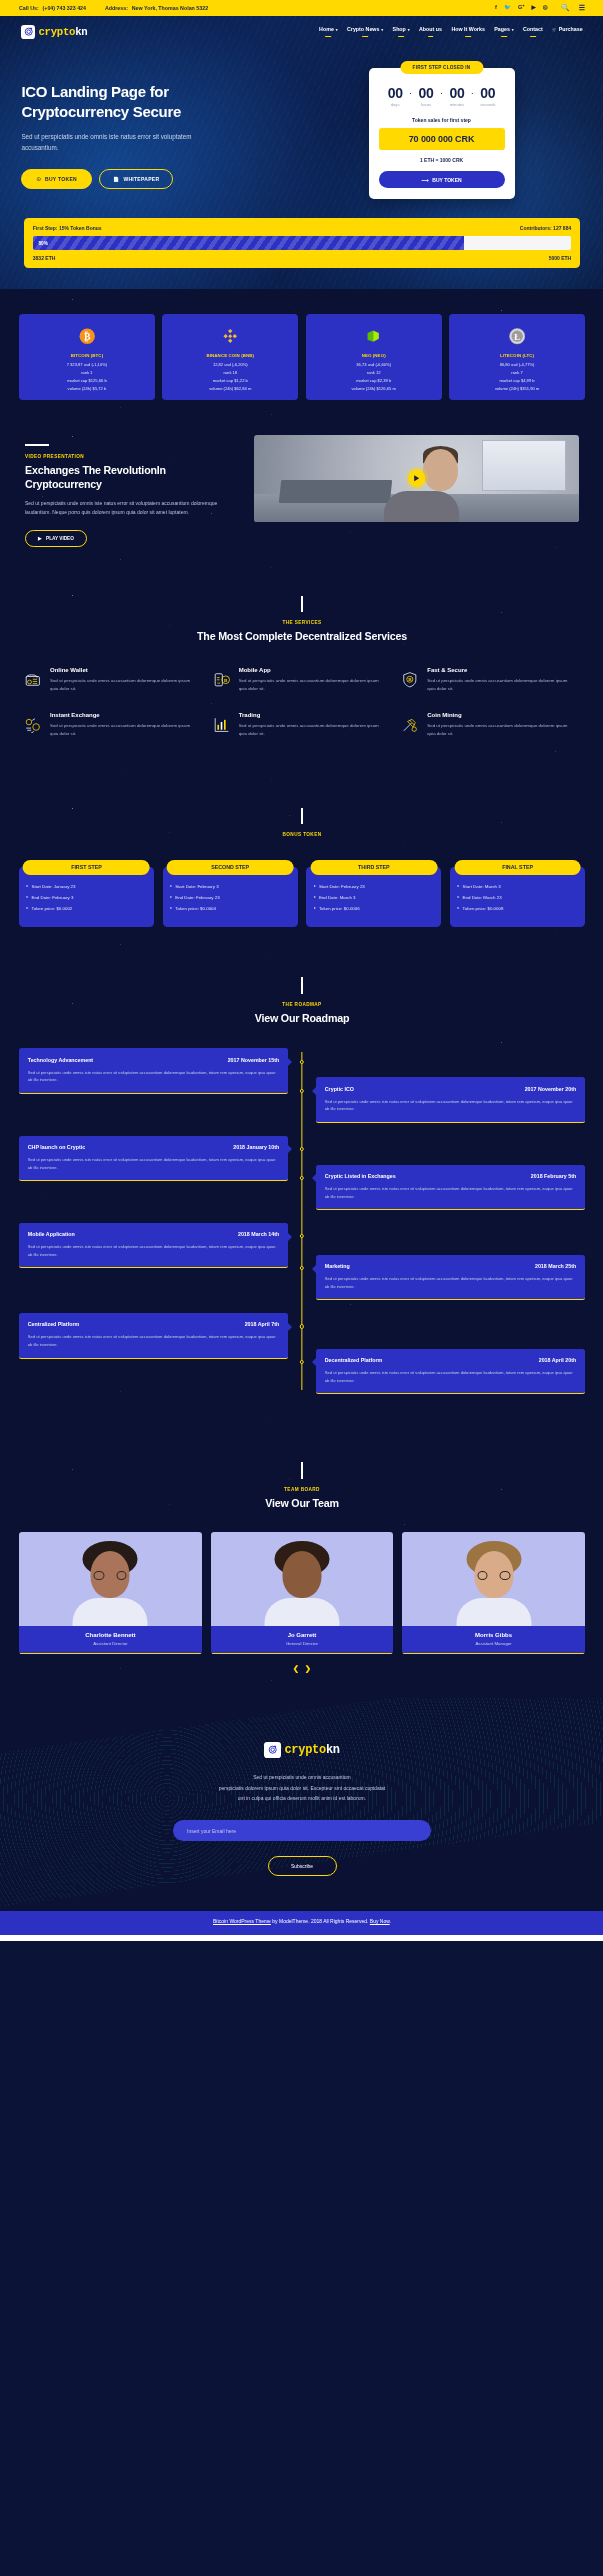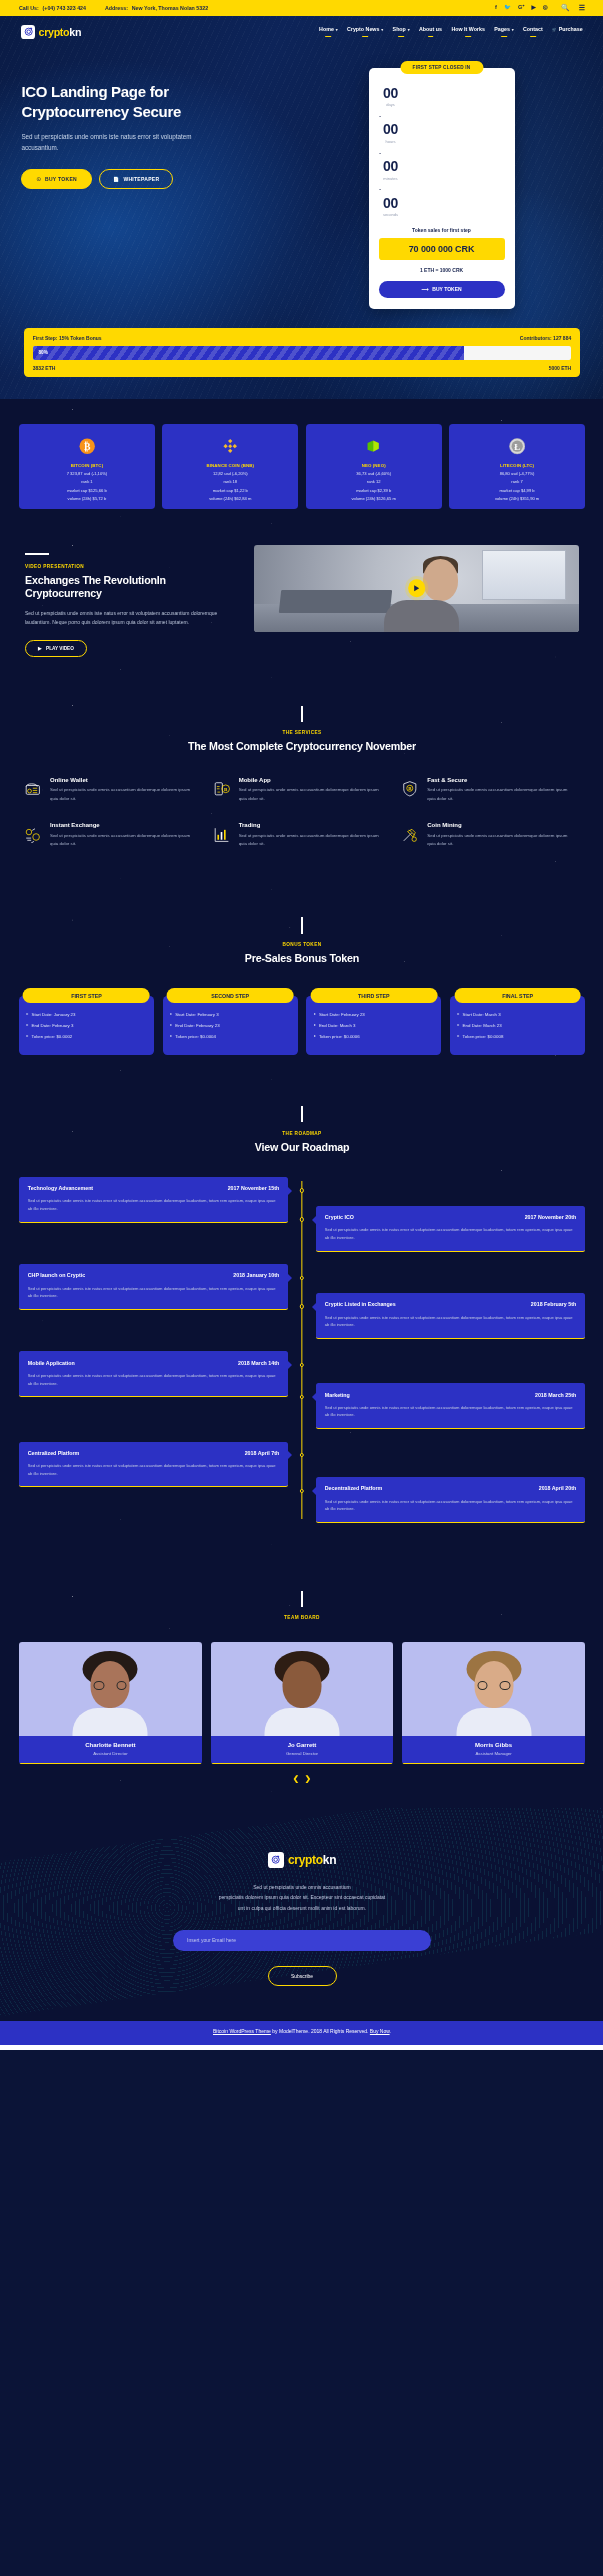--- a/index.html
+++ b/index.html
@@ -60,21 +60,21 @@
     display: flex; align-items: center;
     padding: 6.3px 21.4px 3.8px 21.4px;
     height: 28px;
   }
   .logo { display: flex; align-items: center; gap: 3.1px; }
   .logo-mark {
     width: 14px; height: 14px; background: #fff; border-radius: 3.1px;
     display: flex; align-items: center; justify-content: center;
   }
   .logo-mark svg { width: 9.4px; height: 9.4px; }
-  .logo-text { font-size: 10.7px; font-weight: bold; letter-spacing: -0.3px; }
+  .logo-text { font-size: 10.7px; font-weight: bold; letter-spacing: -0.3px; font-family: Liberation Mono, monospace; }
   .logo-text .c { color: #ffd900; }
   .logo-text .k { color: #ffffff; }
   .nav-links { margin-left: auto; display: flex; align-items: center; gap: 9.4px; }
   .nav-item {
     position: relative;
     color: #ffffff;
     font-size: 5.3px;
     font-weight: bold;
     display: flex; align-items: center; gap: 1.9px;
     cursor: pointer;
@@ -114,21 +114,21 @@
   .cd-card {
     width: 146px; background: #ffffff; border-radius: 5px;
     padding: 15px 10px 10.7px 10px; text-align: center; position: relative;
     box-shadow: 0 6.3px 17.6px rgba(0,0,0,.35);
   }
   .cd-ribbon {
     position: absolute; top: -7px; left: 50%; transform: translateX(-50%);
     background: #ffd900; color: #15214d; font-size: 4.7px; font-weight: bold;
     padding: 3.8px 12.6px; border-radius: 19px; white-space: nowrap; letter-spacing: 0.2px;
   }
-  .cd-row { display: flex; align-items: flex-start; justify-content: center; gap: 1.9px; margin-top: 2.5px; flex-direction: column; }
+  .cd-row { display: flex; align-items: flex-start; justify-content: center; gap: 1.9px; margin-top: 2.5px; }
   .cd-unit { display: flex; flex-direction: column; align-items: center; width: 24px; }
   .cd-num { font-size: 14px; font-weight: bold; color: #15214d; line-height: 1; letter-spacing: -0.3px; }
   .cd-lbl { font-size: 4.1px; color: #9aa2b5; margin-top: 2.5px; }
   .cd-dot { font-size: 9.4px; color: #15214d; line-height: 1; margin-top: 1.9px; }
   .cd-sale { font-size: 5px; font-weight: bold; color: #15214d; margin-top: 9.4px; }
   .cd-amount {
     background: #ffd900; color: #15214d; font-size: 9px; font-weight: bold;
     border-radius: 3.1px; padding: 5.7px 0; margin-top: 5.7px; letter-spacing: -0.1px;
   }
   .cd-rate { font-size: 5px; font-weight: bold; color: #15214d; margin-top: 7.5px; }
@@ -580,21 +580,21 @@
           <div class="tri"></div>
         </div>
     </div>
   </div>
 </section>
 
 <section class="starfield services">
   <div class="center-head">
     <div class="center-rule"></div>
     <div class="eyebrow">THE SERVICES</div>
-    <h2 class="sec-title">The Most Complete Cryptocurrency November</h2>
+    <h2 class="sec-title">The Most Complete Decentralized Services</h2>
   </div>
   <div class="svc-grid">
 
     <div class="svc">
       <div class="svc-ic">
         <svg width="17.6" height="17.6" viewBox="0 0 32 32" fill="none" stroke="#fff" stroke-width="1.4">
           <rect x="4" y="10" width="24" height="16" rx="2"></rect>
           <path d="M4 12c0-3 4-5 10-5s10 2 10 5"></path>
           <circle cx="10" cy="20" r="3.5" stroke="#ffd900"></circle>
           <path d="M16 15h8M16 19h8M16 23h8" stroke="#ffd900"></path>
@@ -680,21 +680,20 @@
         <div class="svc-txt">Sed ut perspiciatis unde omnis accusantium doloremque dolorem ipsum quia dolor sit.</div>
       </div>
     </div>
   </div>
 </section>
 
 <section class="starfield bonus">
   <div class="center-head">
     <div class="center-rule"></div>
     <div class="eyebrow">BONUS TOKEN</div>
-    <h2 class="sec-title">Pre-Sales Bonus Token</h2>
   </div>
   <div class="steps">
 
     <div class="step">
       <div class="step-head">FIRST STEP</div>
       <div class="step-body">
         <div class="step-li">
             <span class="bullet">▸</span>
             <span>Start Date: January 23</span>
           </div>
@@ -886,20 +885,21 @@
       </div>
       <span class="rm-node" style="top:11.3px"></span>
     </div>
   </div>
 </section>
 
 <section class="starfield team">
   <div class="center-head">
     <div class="center-rule"></div>
     <div class="eyebrow">TEAM BOARD</div>
+    <h2 class="sec-title">View Our Team</h2>
   </div>
 
   <div class="team-grid">
 
     <div class="member">
       <div class="member-photo">
         <div class="mp-hair" style="background:#241a16"></div>
         <div class="mp-head" style="background:#a9745a"></div>
         <div class="mp-glass">
             <i></i>

